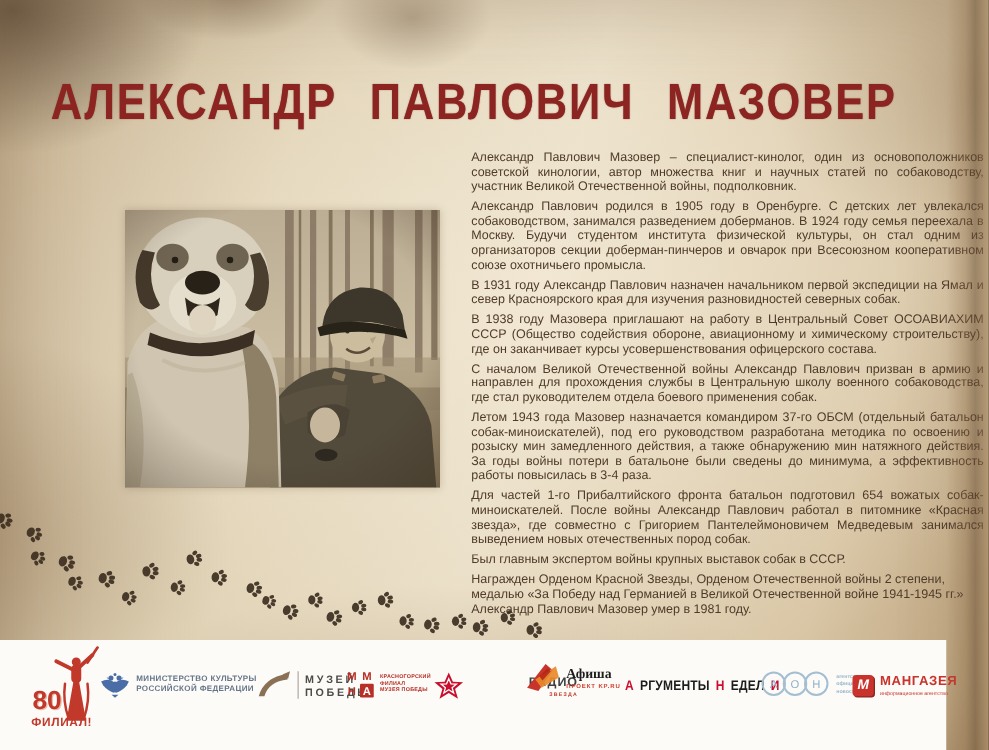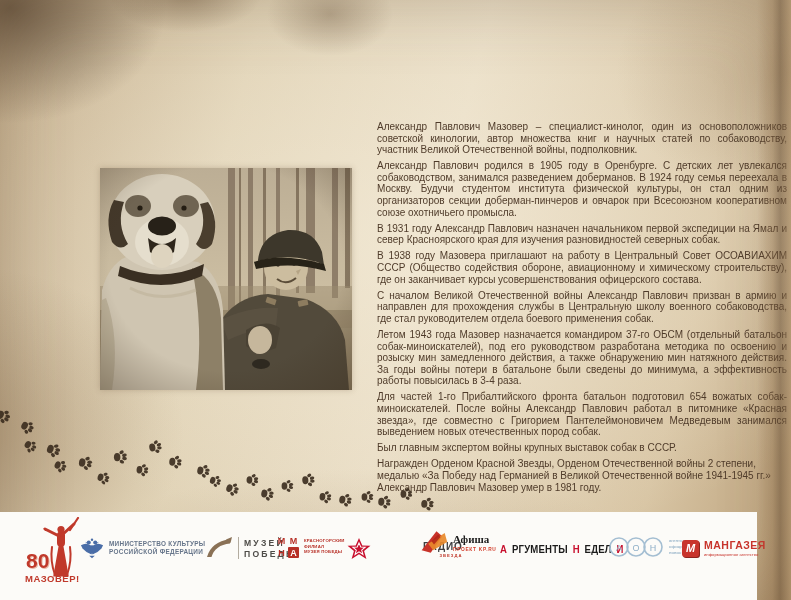--- a/index.html
+++ b/index.html
@@ -87,20 +87,23 @@
   .mang-col{display:flex;flex-direction:column;}
   .mang-lbl{font-size:10.5px;font-weight:800;color:#c8342c;letter-spacing:.5px;}
   .mang-sub{font-size:4.2px;color:#c8342c;margin-top:1px;}
 </style>
 </head>
 <body>
 
 <div class="poster">
   <div class="parchment"></div>
 
+  <div class="title-wrap">
+    <h1 class="title">АЛЕКСАНДР ПАВЛОВИЧ МАЗОВЕР</h1>
+  </div>
 
   <div class="photo">
     <svg viewBox="0 0 252 222" preserveAspectRatio="none">
       <defs>
         <linearGradient id="phbg" x1="0" y1="0" x2="0" y2="1">
           <stop offset="0" stop-color="#bcae95"></stop>
             <stop offset=".55" stop-color="#ccbea2"></stop>
             <stop offset="1" stop-color="#a59472"></stop>
         </linearGradient>
         <radialGradient id="vig" cx="50%" cy="45%" r="75%">
@@ -222,21 +225,21 @@
           <rect x="20.5" y="16" width="5" height="12" rx="2"></rect>
           <circle cx="23" cy="12.5" r="3.6" stroke="none"></circle>
           <path d="M24 18 L36 7" fill="none"></path>
           <path d="M40 1 L32 13" fill="none" stroke-width="2.2"></path>
           <path d="M21 19 L7 12" fill="none"></path>
           <path d="M17 58 Q12 44 14 30" fill="none" stroke-width="2"></path>
           <path d="M29 58 Q34 44 32 30" fill="none" stroke-width="2"></path>
         </g>
       </svg>
       <span class="num">80</span>
-      <span class="lbl">МАЗОВЕР!</span>
+      <span class="lbl">ФИЛИАЛ!</span>
     </div>
 
     <div class="logo lg-ministry">
       <svg width="24" height="22" viewBox="0 0 26 22" fill="#4a6da7">
         <circle cx="13" cy="2" r="1.3"></circle>
         <circle cx="9.5" cy="5" r="2.2"></circle>
           <circle cx="16.5" cy="5" r="2.2"></circle>
         <path d="M7.5 5 L5.5 4.2 L7.5 6.2 Z"></path>
           <path d="M18.5 5 L20.5 4.2 L18.5 6.2 Z"></path>
         <path d="M1 8 Q7 4.5 12 8.5 L12.6 18 Q6.5 16 2.8 11.5 Z"></path>

